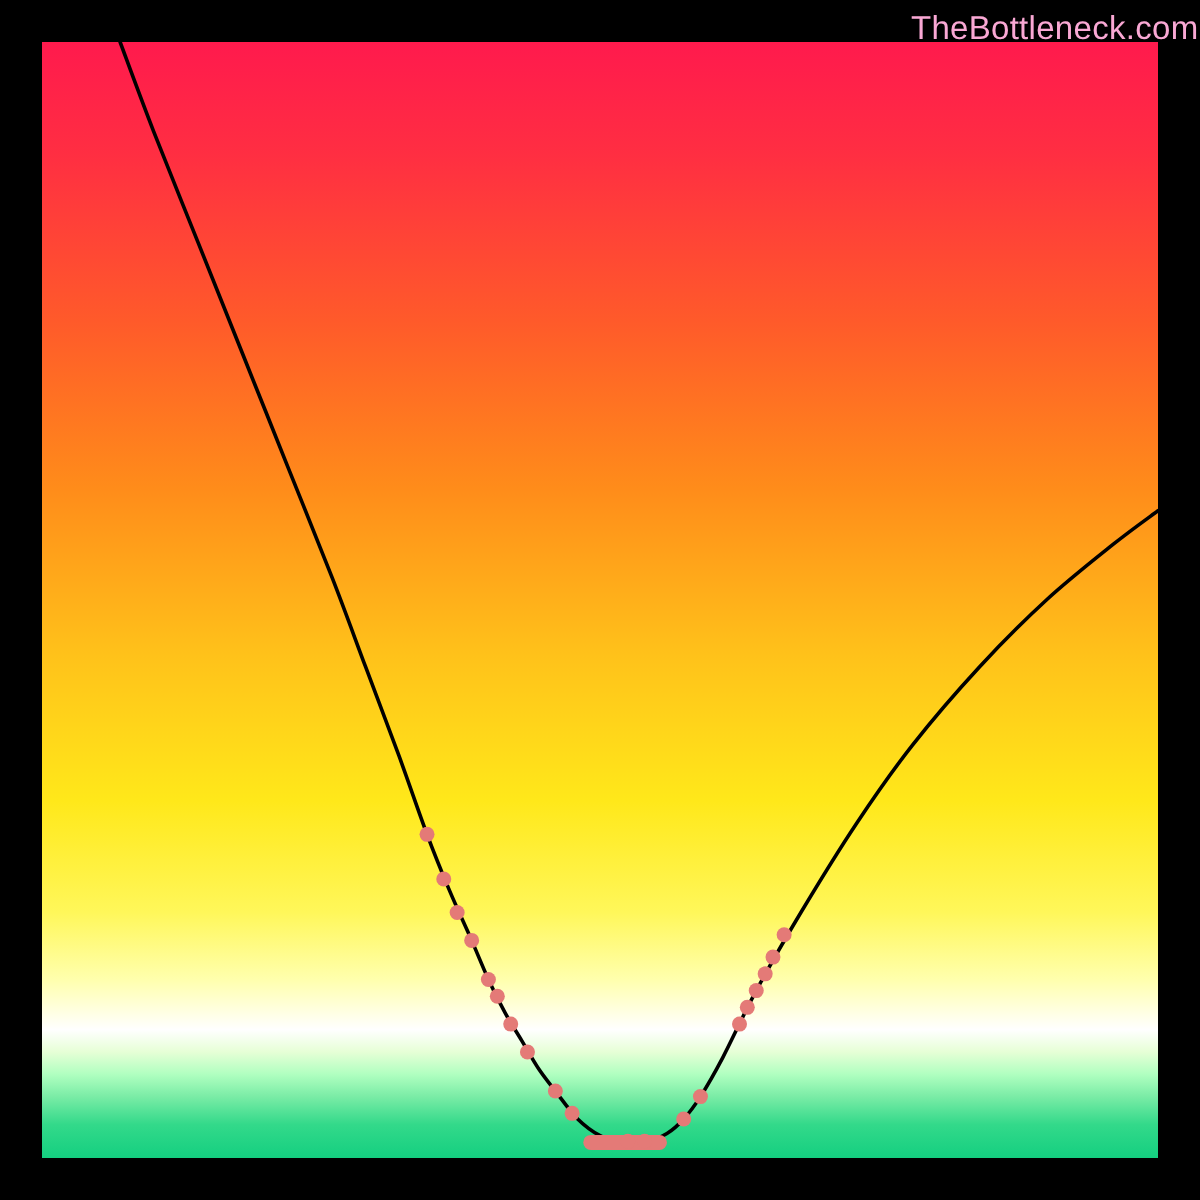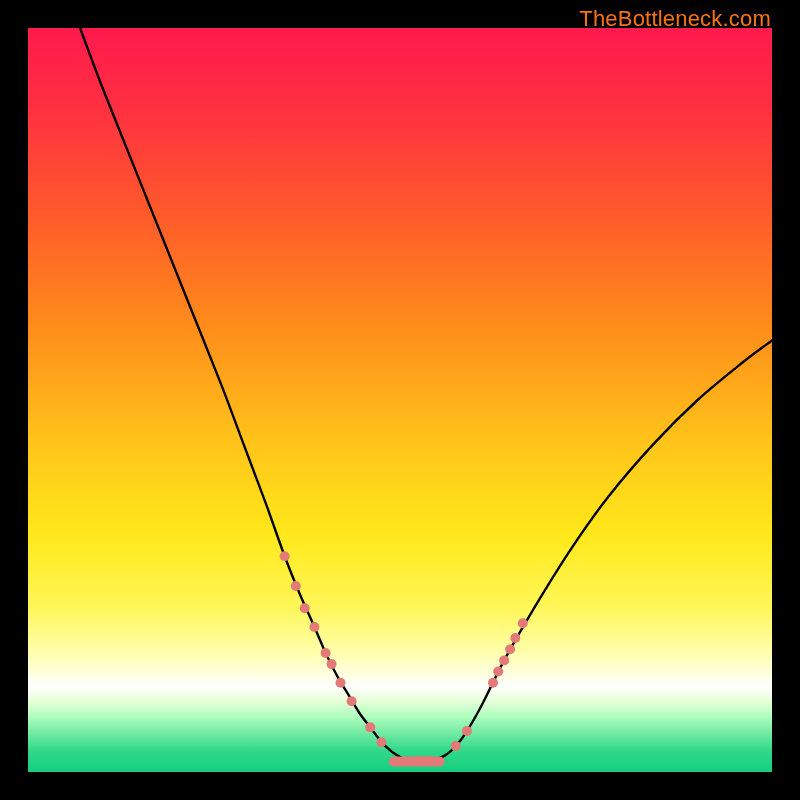--- a/index.html
+++ b/index.html
@@ -22,22 +22,22 @@
   .plot-area {
     position: absolute;
     left: 0;
     top: 0;
     width: 744px;
     height: 744px;
   }
   .watermark {
     position: absolute;
     top: 6px;
-    right: 29px;
-    color: #f97316;
+    right: 1px;
+    color: #f9a8d4;
     font-size: 22px;
     font-weight: 500;
     letter-spacing: 0.2px;
     user-select: none;
   }
 </style>
 </head>
 <body>
 
 <div class="frame">

